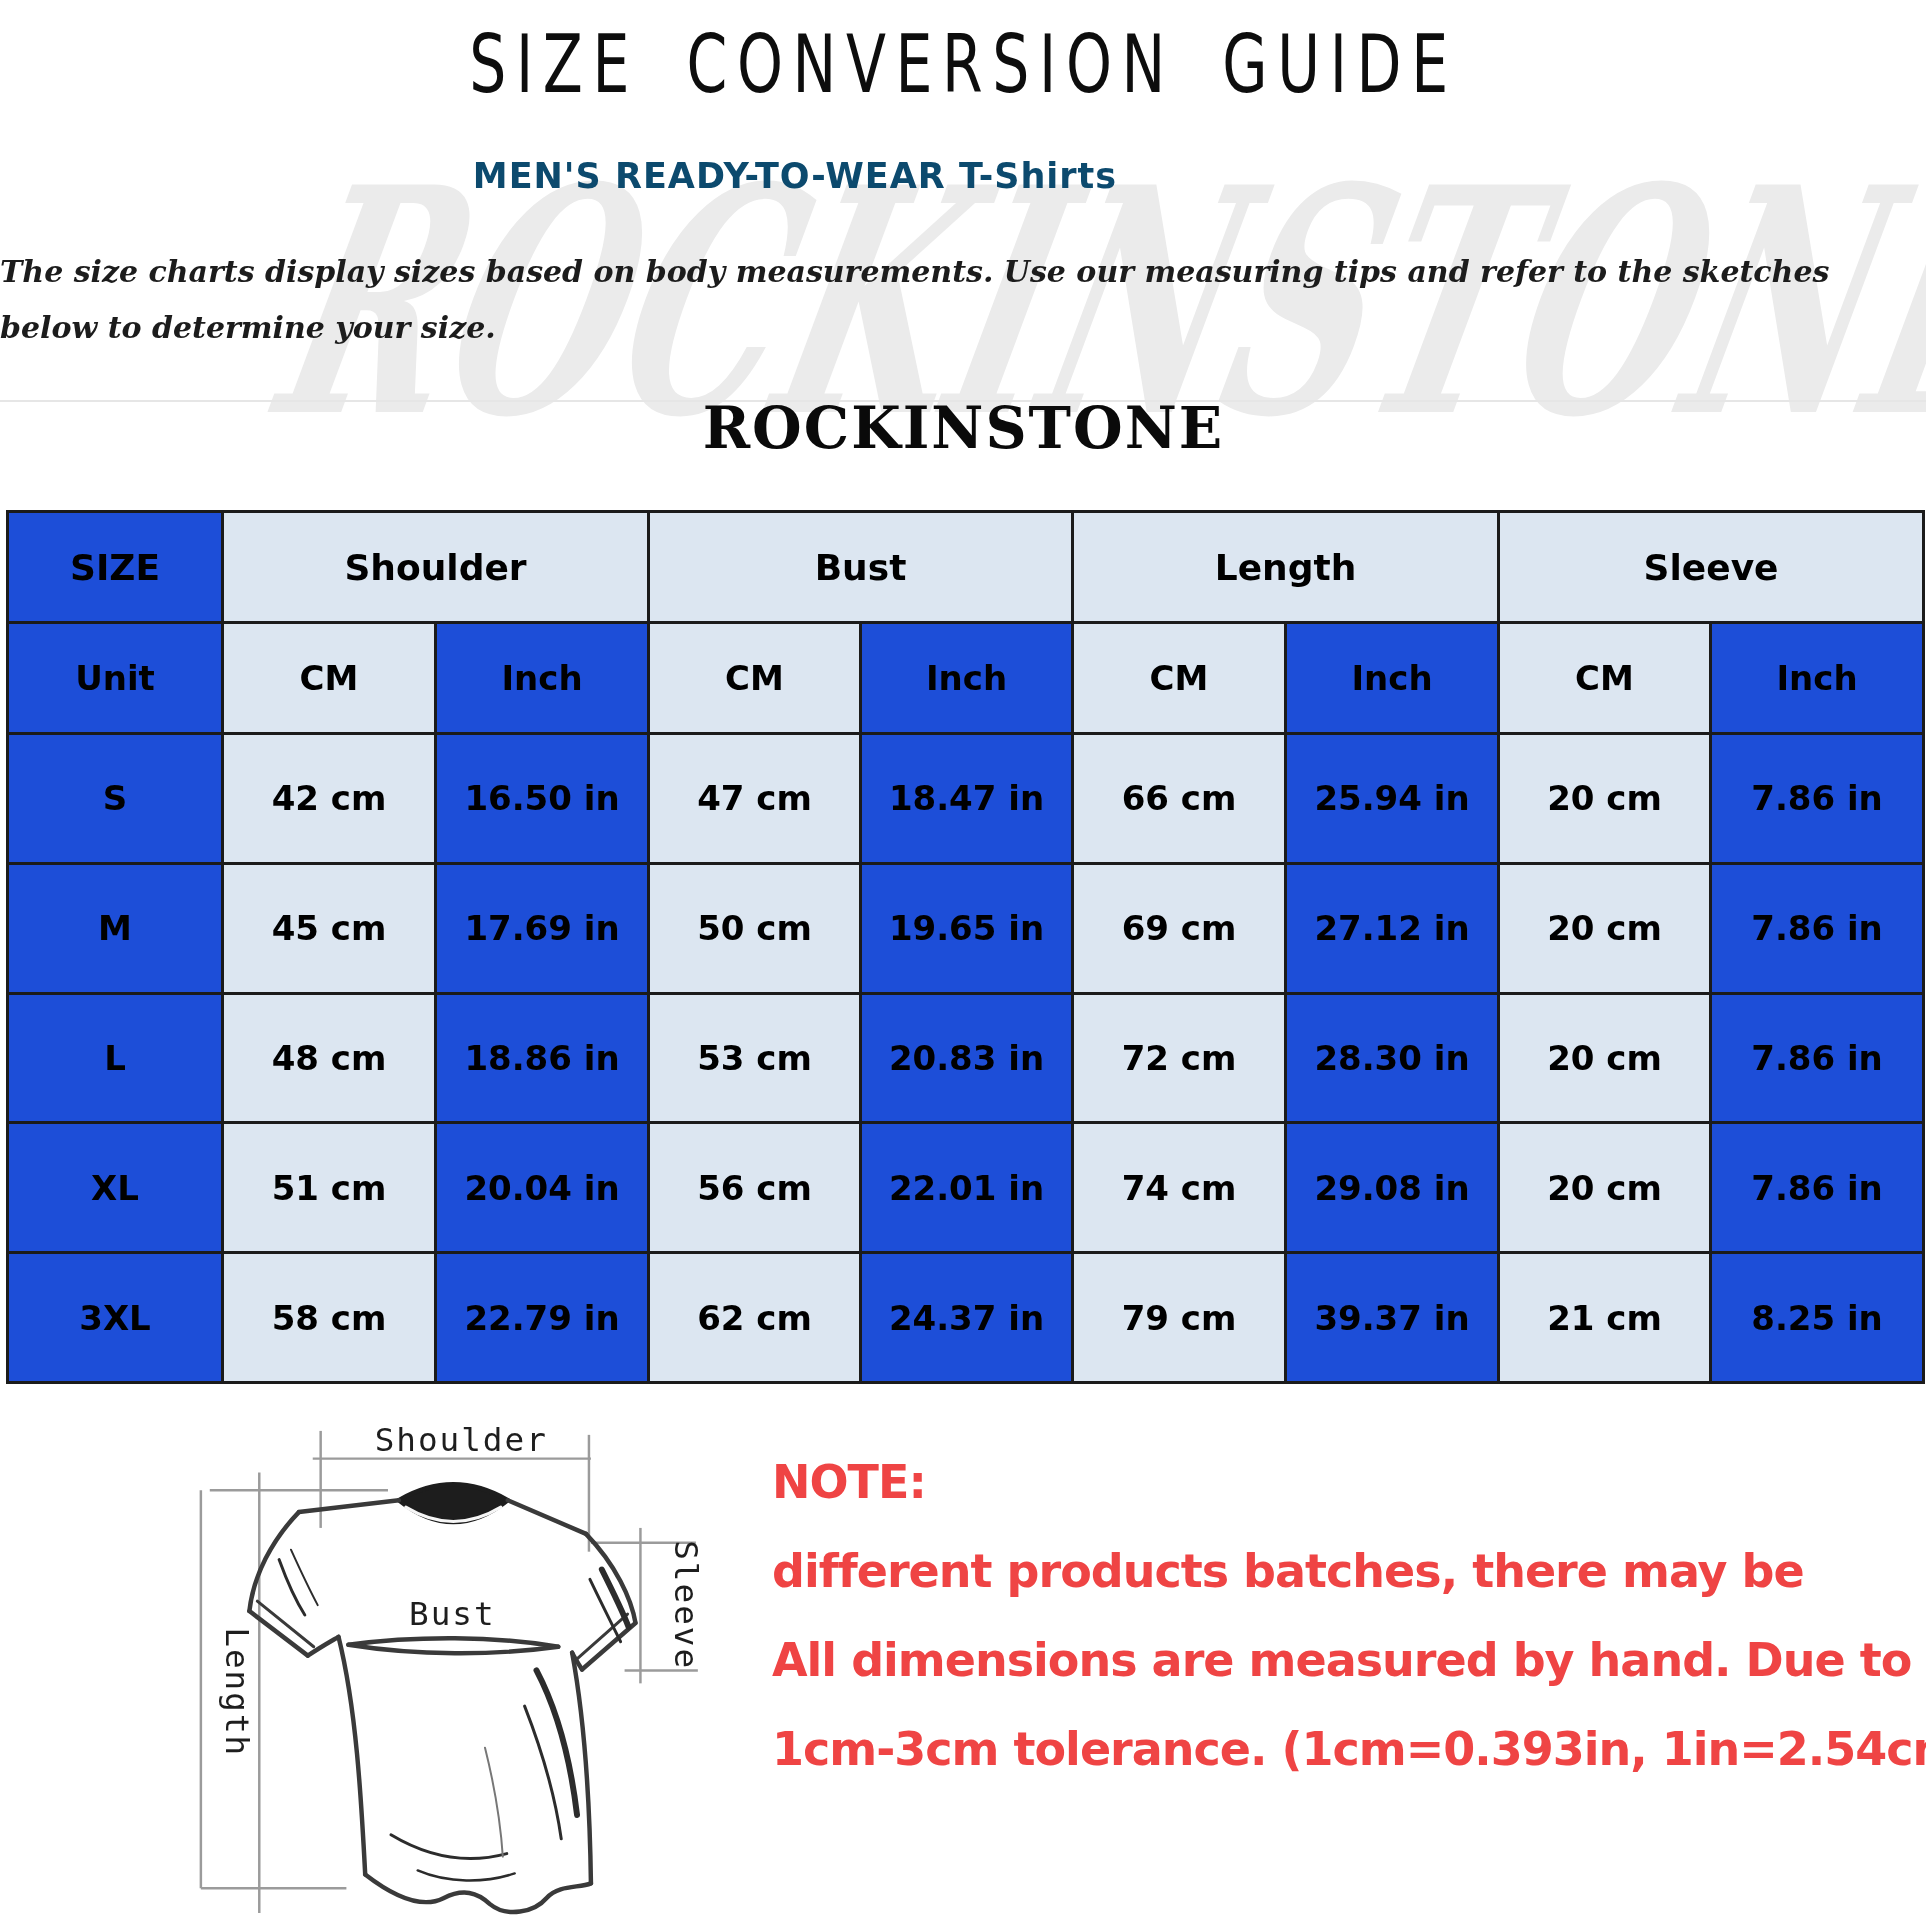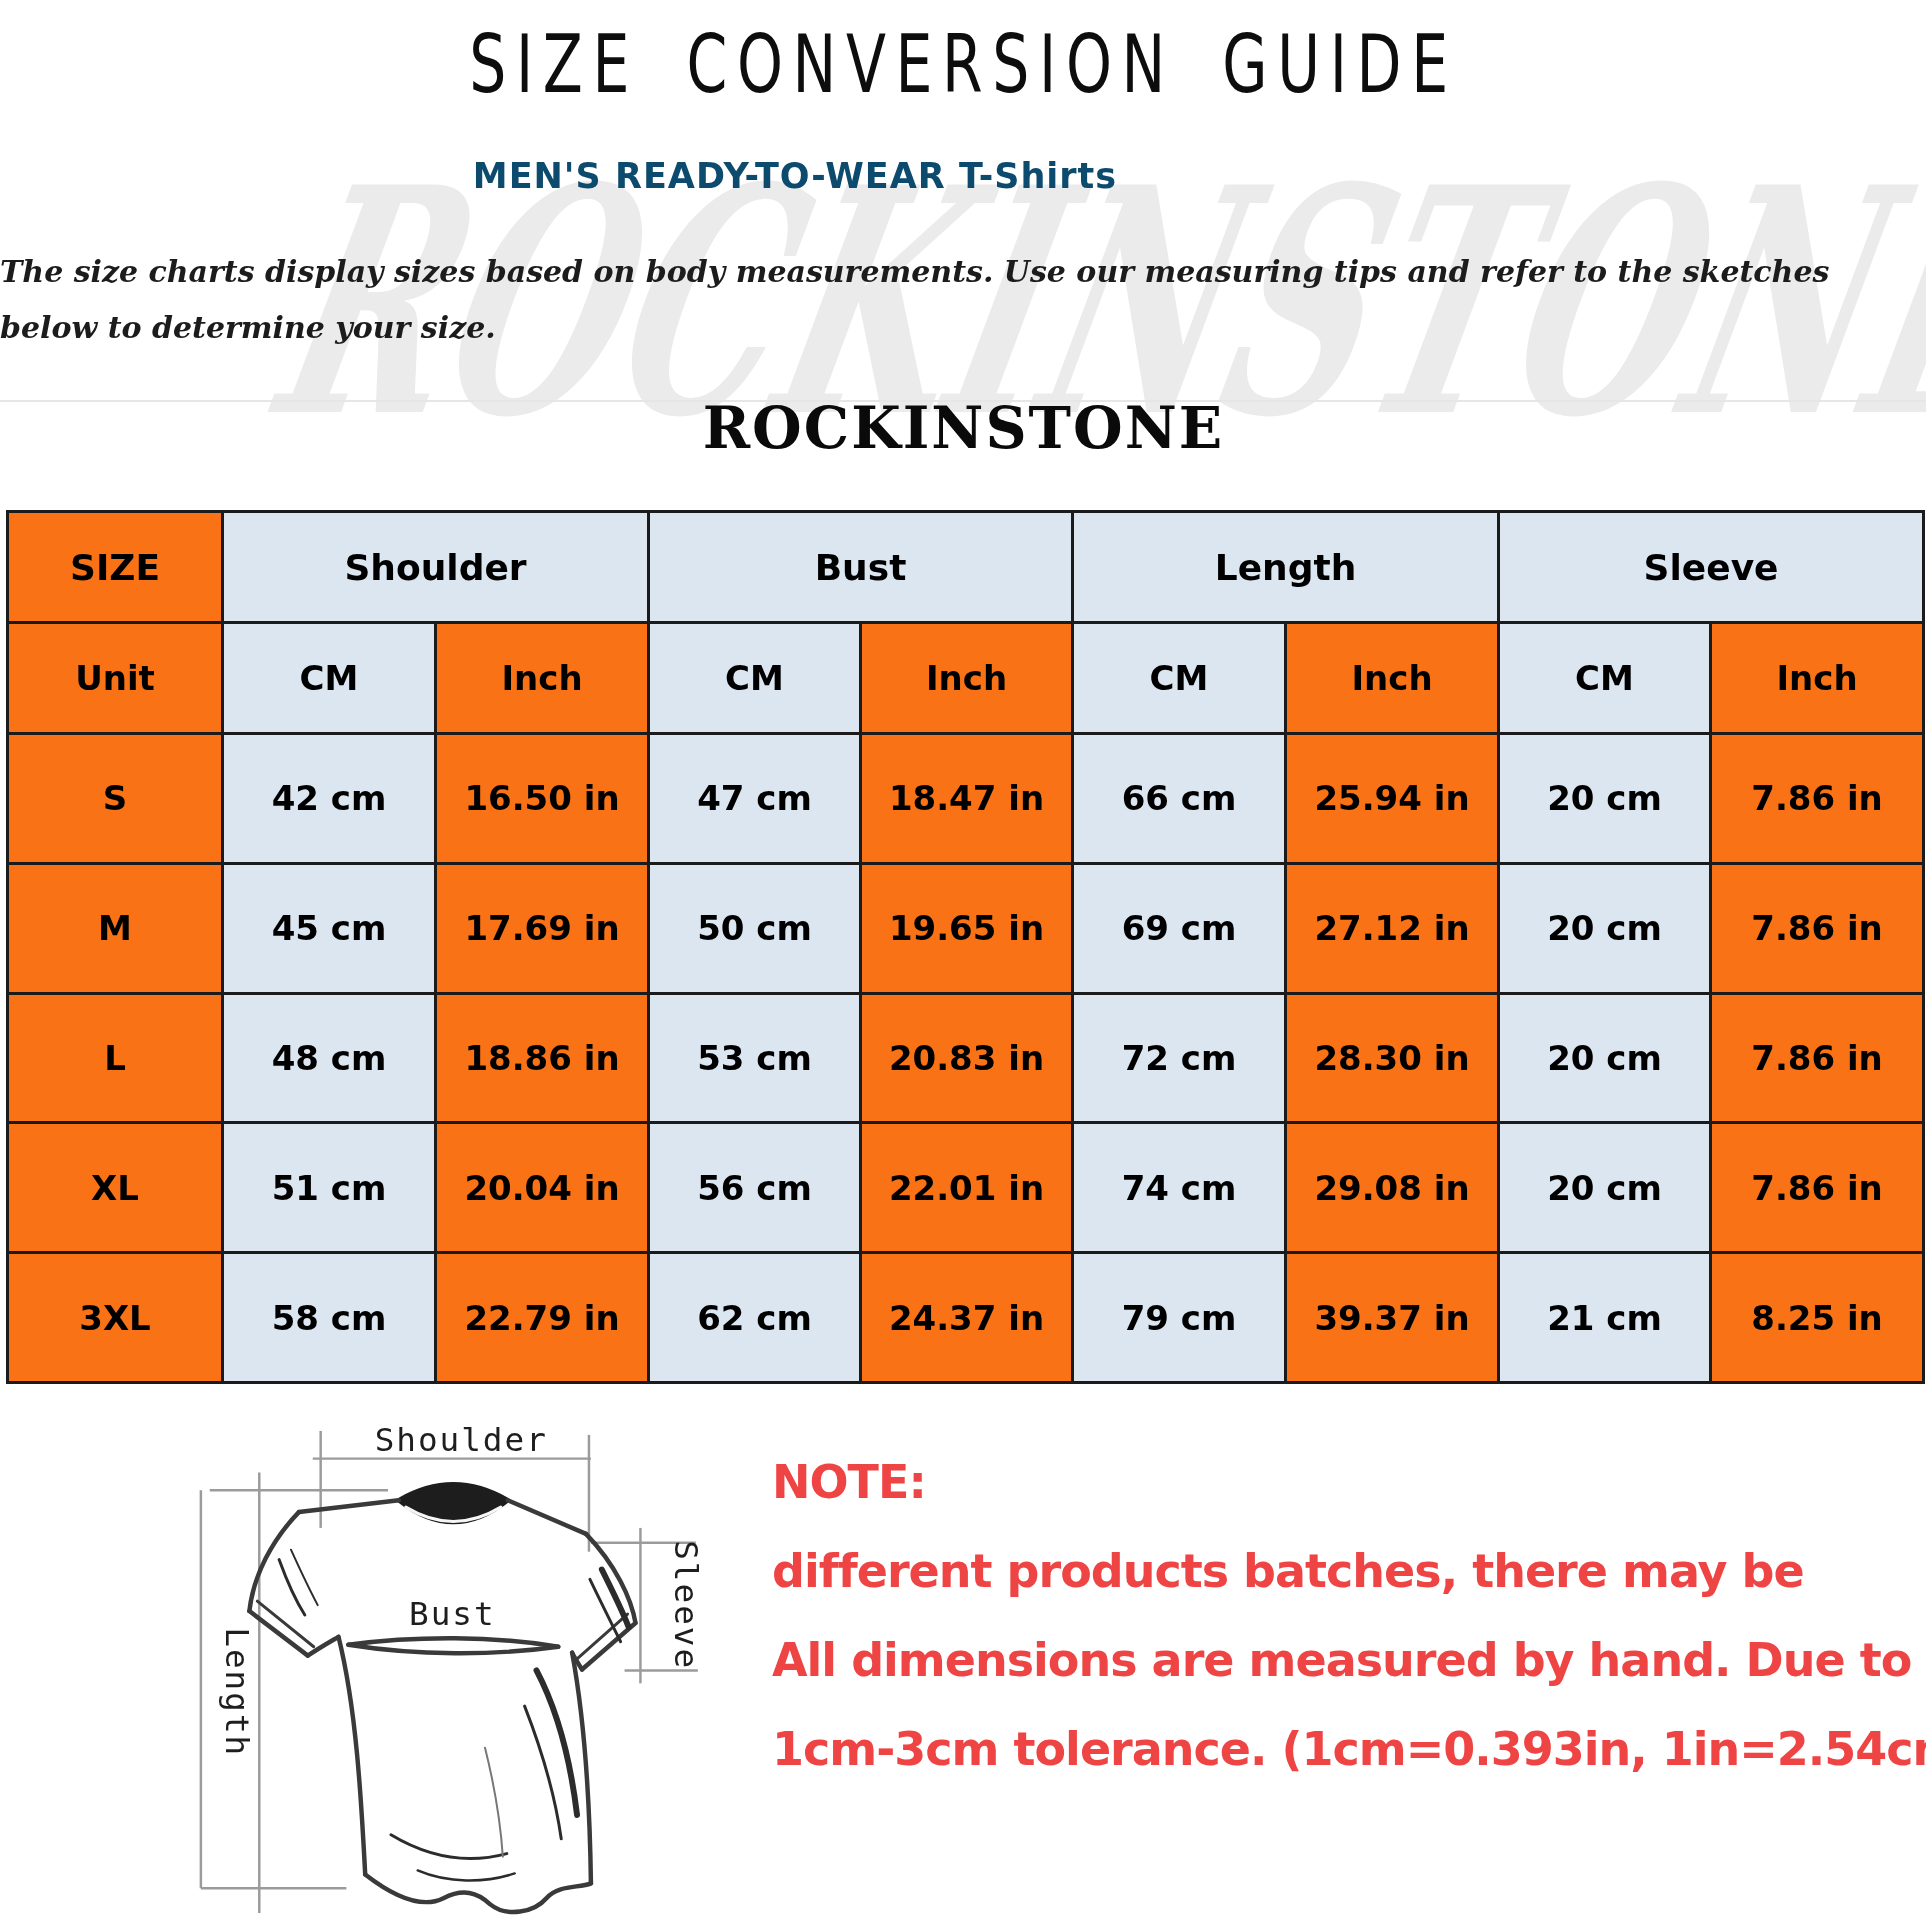--- a/index.html
+++ b/index.html
@@ -41,21 +41,21 @@
     position:absolute;left:6px;top:510px;width:1915px;height:874px;
     border-collapse:collapse;table-layout:fixed;z-index:2;background:#fff;
   }
   .size-table td,.size-table th{
     border:3px solid var(--border-col,#1b1b1b);
     text-align:center;vertical-align:middle;
     font-size:34px;font-weight:bold;padding:0;color:#000;
   }
   .size-table thead th{font-size:36px;}
   .size-table .shade{background:var(--shade-col,#dce6f1);}
-  .size-table .white{background:#f97316;}
+  .size-table .white{background:#1d4ed8;}
   .size-table thead tr{height:111px;}
   
   .sketch{position:absolute;left:188px;top:1411px;width:594px;height:515px;z-index:2;}
   .sketch text{
     font-family:"DejaVu Sans Mono",monospace;font-size:33px;fill:#1e1e1e;letter-spacing:2px;
   }
   
   .note{
     position:absolute;left:772px;top:1438px;width:1139px;z-index:2;
     font-size:46px;font-weight:bold;letter-spacing:-1px;color:#ef4444;

